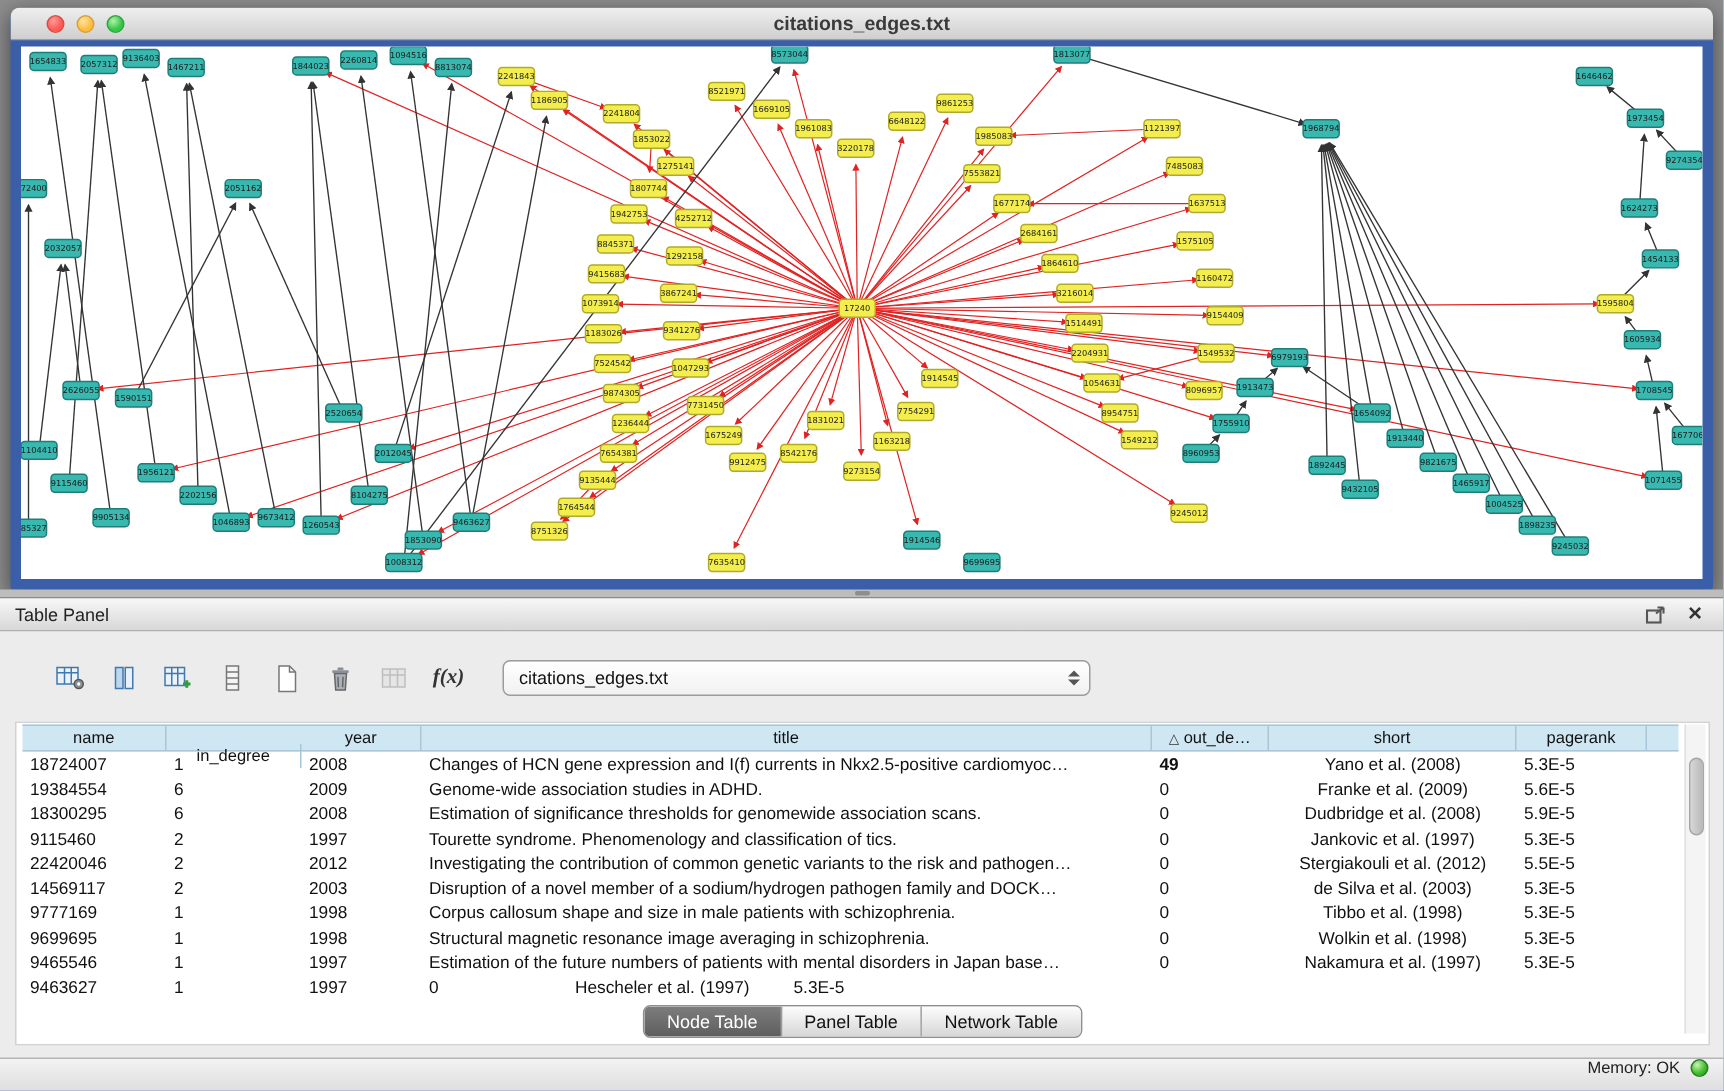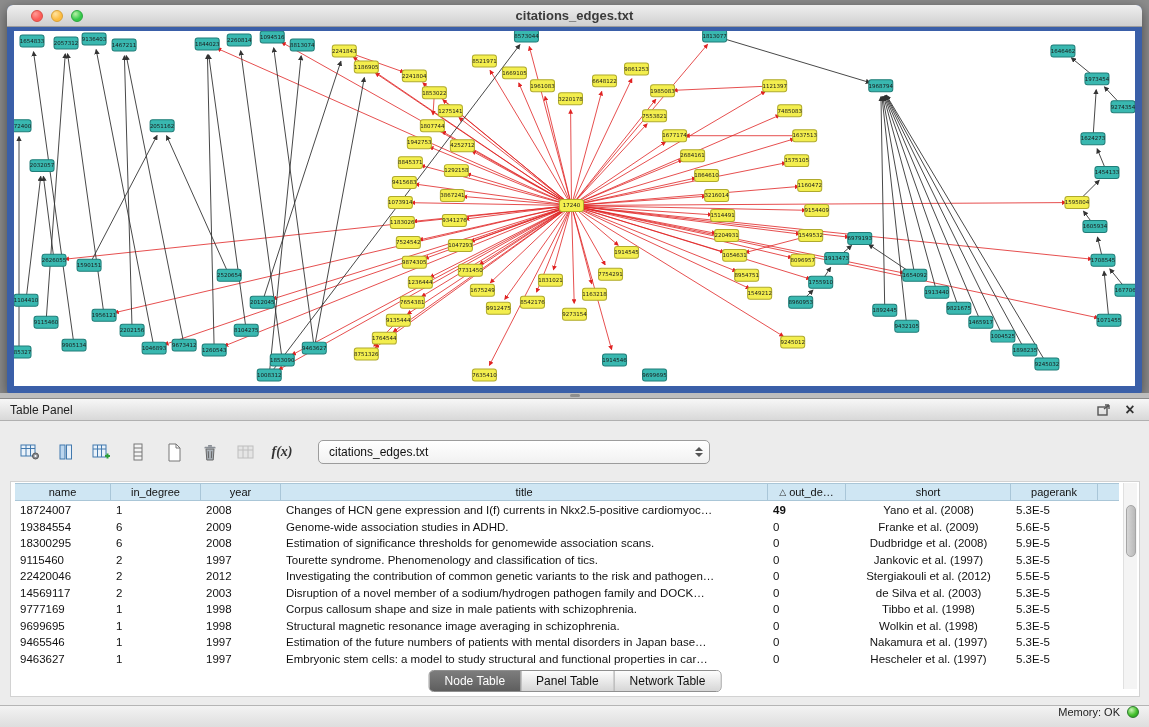--- a/index.html
+++ b/index.html
@@ -29,21 +29,21 @@
   .table-panel { position:absolute; left:0; top:398px; width:1149px; height:307px; background:#ececec; border-top:1px solid #8a8a8a; }
   .panel-header { position:absolute; left:0; top:0; right:0; height:22px;
     background:linear-gradient(#f7f7f7,#d8d8d8); border-bottom:1px solid #b0b0b0;
     display:flex; align-items:center; padding:0 10px; font-size:12px; color:#222; }
   .panel-header .spacer { flex:1; }
   .ph-icon { width:18px; height:16px; display:flex; align-items:center; justify-content:center; margin-left:8px; color:#444; cursor:default; }
   .ph-close { font-size:16px; font-weight:bold; line-height:14px; color:#333; }
 
   .panel-body { position:absolute; left:0; top:22px; right:0; bottom:0; background:#ececec; }
 
-  .toolbar { position:absolute; left:16px; top:16px; height:30px; display:flex; align-items:center; gap:8px; }
+  .toolbar { position:absolute; left:33px; top:16px; height:30px; display:flex; align-items:center; gap:8px; }
   .tb-btn { width:28px; height:26px; display:flex; align-items:center; justify-content:center; border-radius:4px; }
   .fx { font-family:"Liberation Serif", serif; font-style:italic; font-weight:bold; font-size:14px; color:#333; }
   .combo { width:392px; height:24px; margin-left:14px; background:linear-gradient(#ffffff,#f1f1f1);
     border:1px solid #9c9c9c; border-radius:5px; display:flex; align-items:center; padding:0 6px 0 10px; font-size:12px; color:#111; }
   .combo .val { flex:1; }
   .combo-arrows { display:flex; flex-direction:column; gap:2px; align-items:center; }
   .combo-arrows i { display:block; width:0; height:0; border-left:4px solid transparent; border-right:4px solid transparent; }
   .combo-arrows .up { border-bottom:4px solid #555; }
   .combo-arrows .dn { border-top:4px solid #555; }
 
@@ -774,21 +774,21 @@
               <i class="dn"></i>
             </span>
         </div>
       </div>
 
       <div class="content-white">
         <div class="thead" id="thead">
             <div class="th" style="width: 96px;">
               <span>name</span>
             </div>
-            <div class="th" style="width: 90px;">
+            <div class="th" style="width: 90px; margin-top: 12px;">
               <span>in_degree</span>
             </div>
             <div class="th" style="width: 80px;">
               <span>year</span>
             </div>
             <div class="th" style="width: 487px;">
               <span>title</span>
             </div>
             <div class="th" style="width: 78px;">
               <span class="sort">△</span>
@@ -880,21 +880,20 @@
               <div class="td" style="width: 80px;">1997</div>
               <div class="td" style="width: 487px;">Estimation of the future numbers of patients with mental disorders in Japan base…</div>
               <div class="td" style="width: 78px;">0</div>
               <div class="td center" style="width: 165px;">Nakamura et al. (1997)</div>
               <div class="td" style="width: 87px;">5.3E-5</div>
             </div>
             <div class="tr">
               <div class="td" style="width: 96px;">9463627</div>
               <div class="td" style="width: 90px;">1</div>
               <div class="td" style="width: 80px;">1997</div>
-              <div class="td" style="width: 487px;">Embryonic stem cells: a model to study structural and functional properties in car…</div>
               <div class="td" style="width: 78px;">0</div>
               <div class="td center" style="width: 165px; text-align: center;">Hescheler et al. (1997)</div>
               <div class="td" style="width: 87px;">5.3E-5</div>
             </div>
           </div>
         <div class="vscroll">
           <div class="vthumb"></div>
         </div>
 
         <div class="tabs">

